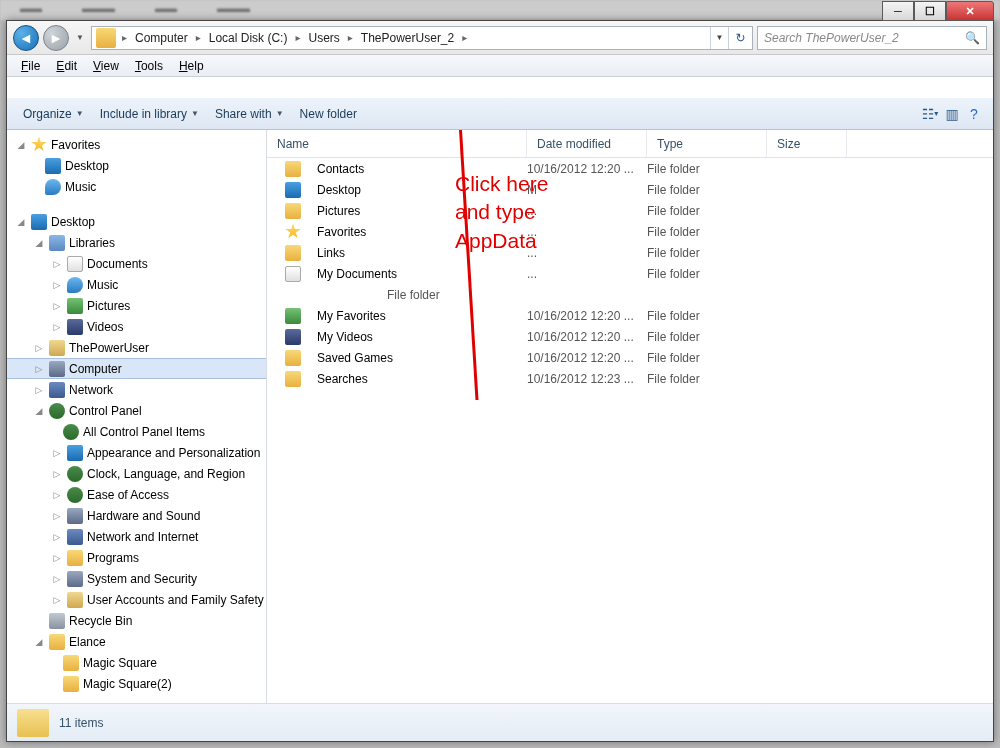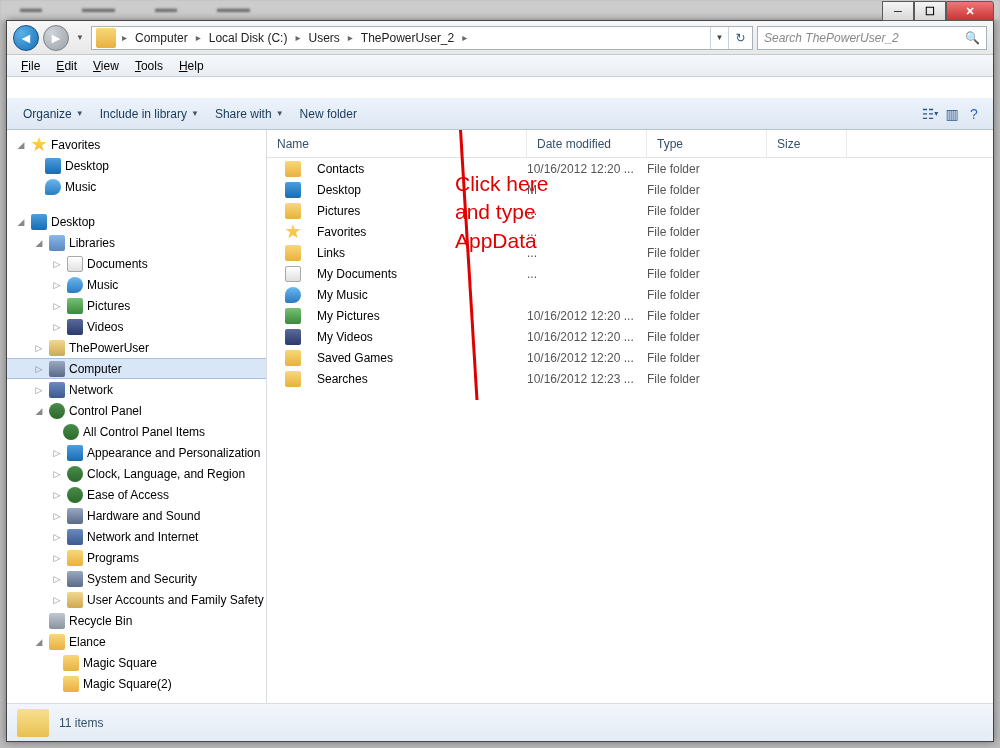--- a/index.html
+++ b/index.html
@@ -318,31 +318,27 @@
           </div>
           <div class="filerow">
             <div class="c1">
               <span class="ic doc"></span>
               <span>My Documents</span>
             </div>
             <div class="c2">...</div>
             <div class="c3">File folder</div>
           </div>
           <div class="filerow">
-            <div class="c1">
-              <span class="ic music"></span>
-              <span>My Music</span>
-            </div>
             <div class="c2"></div>
             <div class="c3">File folder</div>
           </div>
           <div class="filerow">
             <div class="c1">
               <span class="ic pic"></span>
-              <span>My Pictures</span>
+              <span>My Favorites</span>
             </div>
             <div class="c2">10/16/2012 12:20 ...</div>
             <div class="c3">File folder</div>
           </div>
           <div class="filerow">
             <div class="c1">
               <span class="ic vid"></span>
               <span>My Videos</span>
             </div>
             <div class="c2">10/16/2012 12:20 ...</div>

